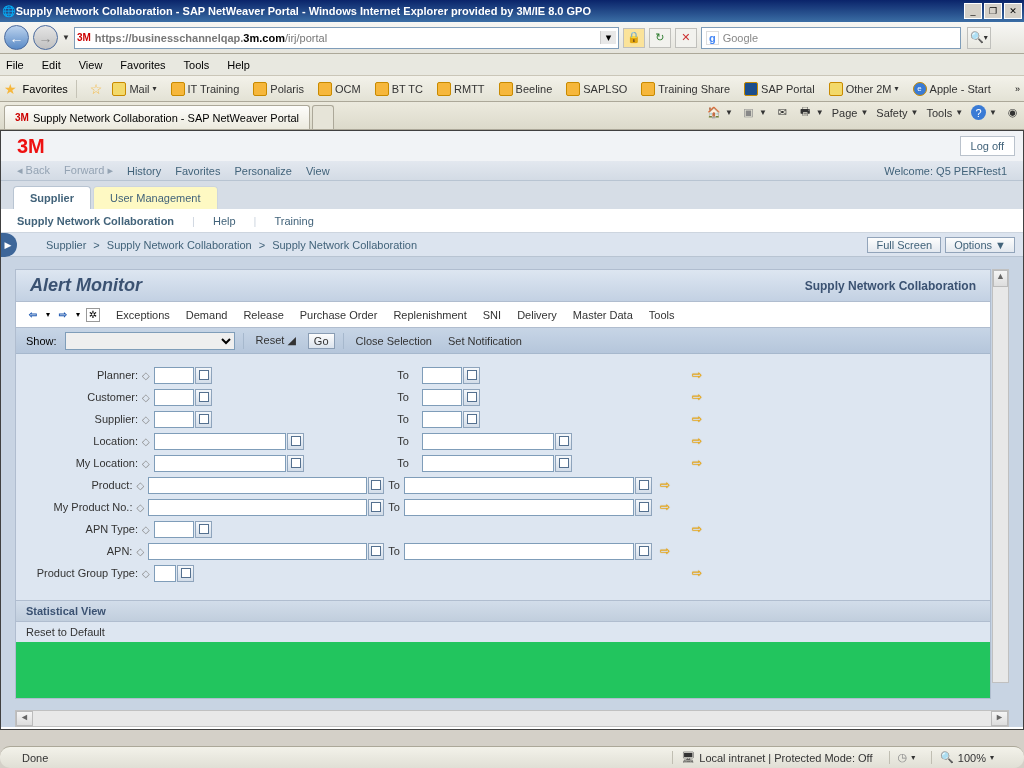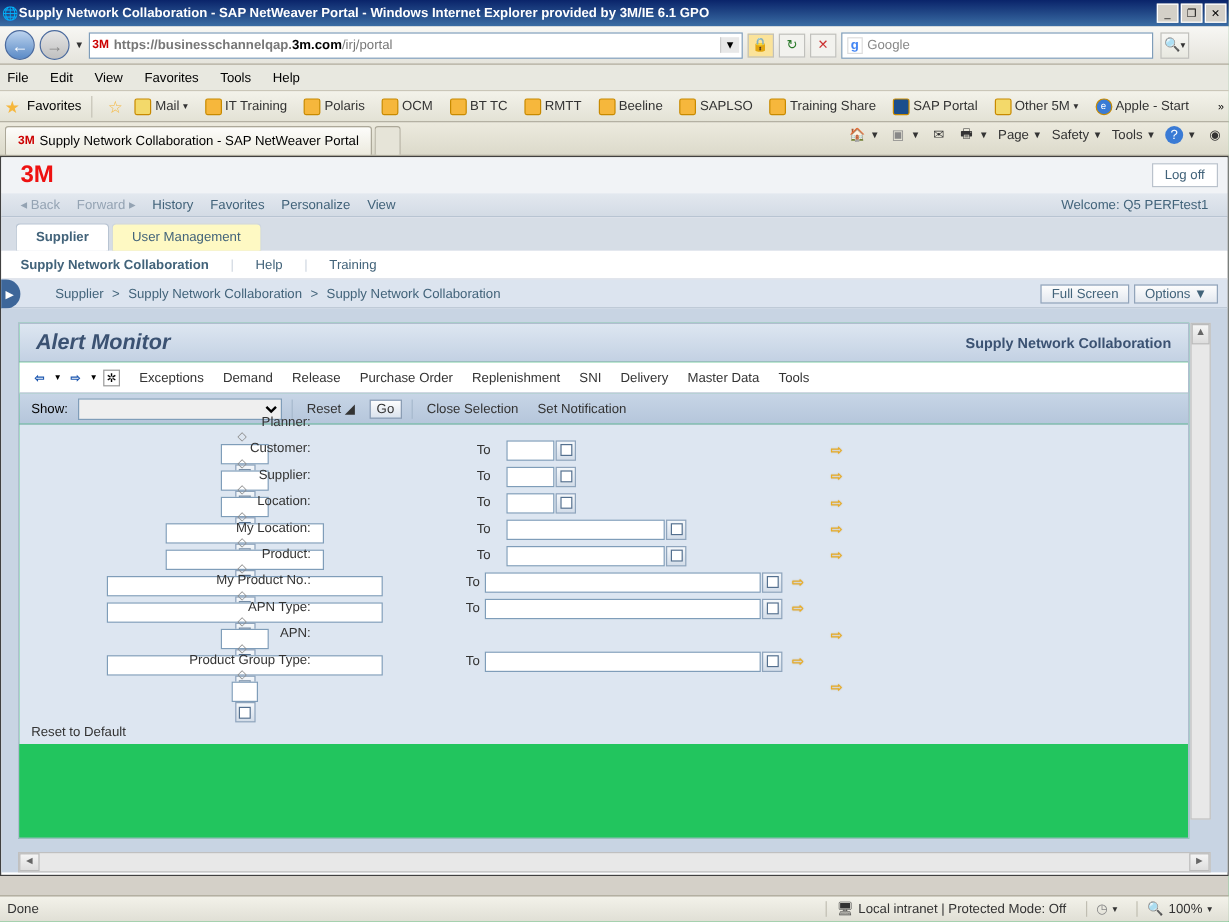--- a/index.html
+++ b/index.html
@@ -91,43 +91,43 @@
 .form-area { background:#dde6f1; padding:10px 8px 4px 8px; height:246px; }
 .form-row { display:flex; align-items:center; height:22px; }
 .flabel { width:118px; text-align:right; color:#333; padding-right:4px; }
 .diamond { width:12px; color:#888; font-size:10px; }
 .finput { border:1px solid #7f9db9; background:#fff; height:17px; margin-right:1px; }
 .w-xs { width:40px; } .w-md { width:132px; } .w-lg { width:230px; }
 .f4 { width:17px; height:17px; border:1px solid #8ea4bc; background:linear-gradient(#f5f8fb,#d3dde9); display:inline-flex; align-items:center; justify-content:center; }
 .f4::before { content:""; width:8px; height:8px; border:1px solid #54708f; background:#fff; }
 .to-label { width:38px; text-align:center; color:#333; }
 .yarrow { margin-left:8px; color:#f5b014; font-size:12px; text-shadow:0 0 1px #b07500; }
-.col-left { width:360px; display:flex; align-items:center;flex-direction:column; }
+.col-left { width:360px; display:flex; align-items:center; }
 .col-mid { width:300px; display:flex; align-items:center; }
 
 .stat-hdr { background:linear-gradient(#d2ddea,#c1cedd); height:22px; padding:0 10px; display:flex; align-items:center; font-weight:bold; color:#3b5272; border-top:1px solid #b0bdcf; border-bottom:1px solid #b0bdcf; }
 .reset-row { background:#dde6f1; height:20px; padding:0 10px; display:flex; align-items:center; color:#333; }
 
 .hscroll { position:absolute; bottom:0; left:14px; right:14px; height:17px; background:#e8e8e8; border:1px solid #c0c0c0; display:flex; }
 .hscroll .sbtn { width:17px; background:linear-gradient(#f5f5f5,#ddd); border:1px solid #bbb; text-align:center; font-size:9px; color:#666; }
 .hscroll .track { flex:1; }
 .vscroll-hint { position:absolute; right:14px; top:12px; width:17px; height:414px; background:#e8e8e8; border:1px solid #c0c0c0; }
 .vscroll-hint .sbtn { height:17px; background:linear-gradient(#f5f5f5,#ddd); border:1px solid #bbb; text-align:center; font-size:9px; color:#666; }
 
 
-.status-bar { position:absolute; bottom:0; left:0; right:0; height:22px; background:linear-gradient(#f3f2ea,#e0dfd5); border-top:1px solid #aca899; display:flex; align-items:center; padding:0 6px; font-size:11px; color:#333; }
+.status-bar { position:absolute; bottom:0; left:0; right:0; height:22px; background:linear-gradient(#f3f2ea,#e0dfd5); border-top:1px solid #aca899; display:flex; align-items:center; padding:0 22px; font-size:11px; color:#333;border-radius:10px; }
 .status-bar .right { margin-left:auto; display:flex; align-items:center; gap:8px; }
 .status-bar .pane { border-left:1px solid #c0beb2; padding:0 8px; display:flex; align-items:center; gap:4px; }
 </style>
 </head>
 <body>
 
 <div class="title-bar">
   <span>🌐</span>
-  <span class="title-text">Supply Network Collaboration - SAP NetWeaver Portal - Windows Internet Explorer provided by 3M/IE 6.1 GPO</span>
+  <span class="title-text">Supply Network Collaboration - SAP NetWeaver Portal - Windows Internet Explorer provided by 3M/IE 8.0 GPO</span>
   <div class="win-btns">
     <div class="win-btn">_</div>
     <div class="win-btn">❐</div>
     <div class="win-btn">✕</div>
   </div>
 </div>
 
 <div class="nav-bar">
   <div class="nav-circle">←</div>
   <div class="nav-circle fwd">→</div>
@@ -204,21 +204,21 @@
   <div class="fav-item">
       <span class="fav-ico"></span>
       <span>Training Share</span>
     </div>
   <div class="fav-item">
       <span class="fav-ico sap"></span>
       <span>SAP Portal</span>
     </div>
   <div class="fav-item">
       <span class="fav-ico fold"></span>
-      <span>Other 5M</span>
+      <span>Other 2M</span>
       <span class="drop">▾</span>
     </div>
   <div class="fav-item">
       <span class="fav-ico ie">e</span>
       <span>Apple - Start</span>
     </div>
   <span style="margin-left:auto;font-size:9px">»</span>
 </div>
 
 <div class="tab-row">
@@ -480,20 +480,21 @@
               <span class="flabel">Product Group Type:</span>
               <span class="diamond">◇</span>
               <input class="finput" style="width: 22px;">
               <span class="f4"></span>
             </div>
           <div class="col-mid"></div>
           <span class="yarrow">⇨</span>
         </div>
       </div>
 
+      <div class="stat-hdr">Statistical View</div>
       <div class="reset-row">Reset to Default</div>
     </div>
     <div class="hscroll">
       <div class="sbtn">◄</div>
         <div class="track"></div>
         <div class="sbtn">►</div>
     </div>
   </div>
 </div>
 

